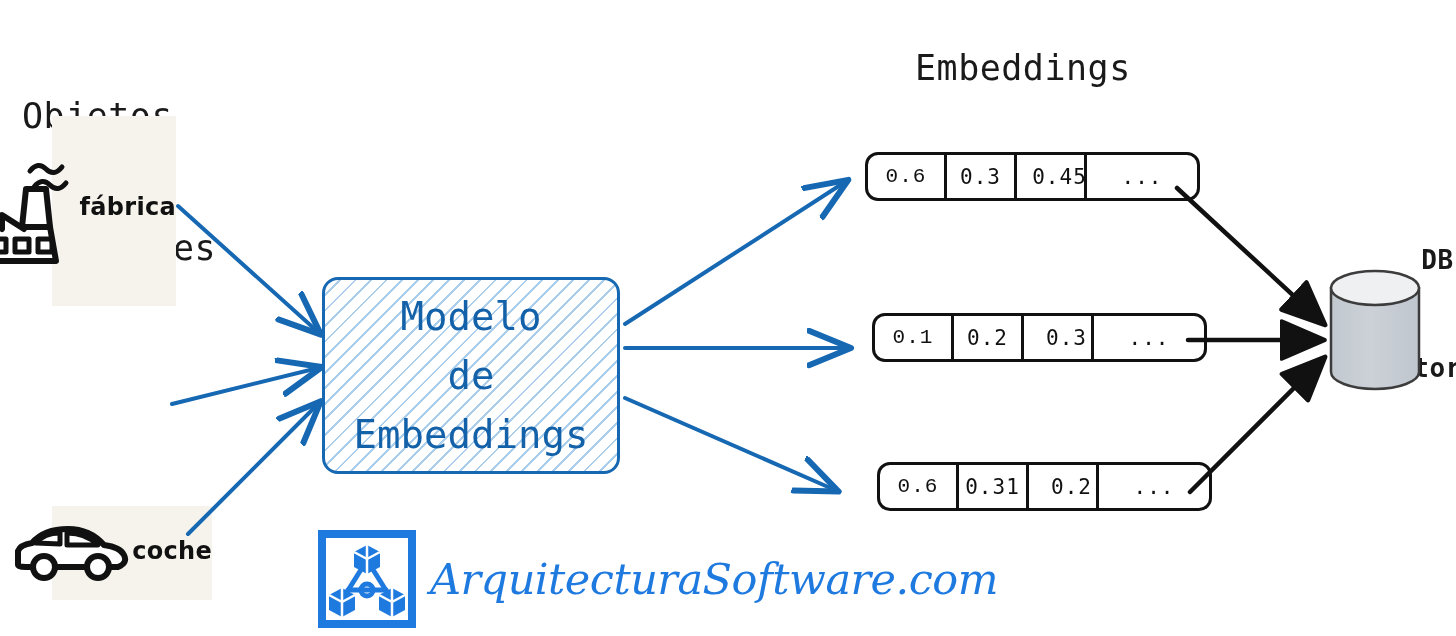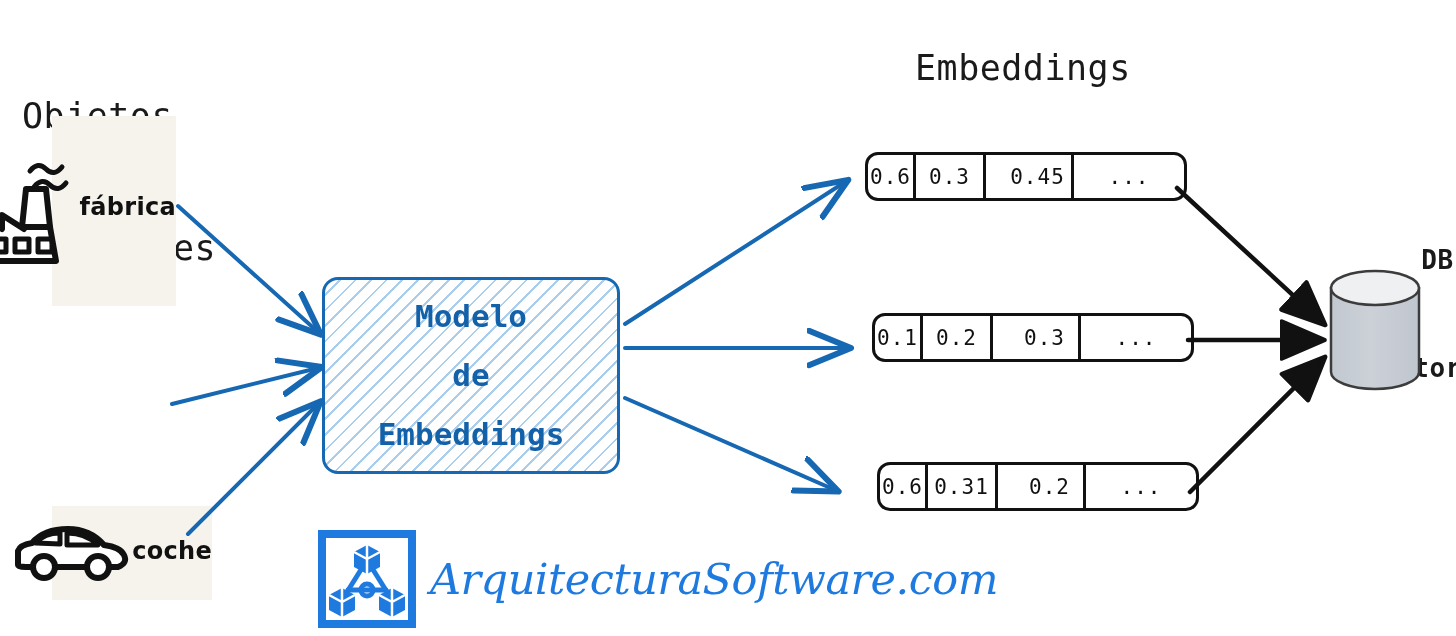--- a/index.html
+++ b/index.html
@@ -85,23 +85,23 @@
     );
     box-sizing: border-box;
     display: flex;
     flex-direction: column;
     align-items: center;
     justify-content: center;
   }
   .model-line {
     font-family: "DejaVu Sans Mono", monospace;
     color: #1361a8;
-    font-size: 31px;
+    font-size: 39px;
     line-height: 59px;
-    font-weight: 700;
+    font-weight: 400;
     white-space: pre;
   }
 
   
   .vector-row {
     display: flex;
     border: 3px solid #111111;
     border-radius: 13px;
     background: #ffffff;
     box-sizing: border-box;
@@ -113,23 +113,23 @@
     align-items: center;
     justify-content: center;
     font-family: "DejaVu Sans Mono", monospace;
     font-size: 21px;
     color: #111111;
     border-right: 3px solid #111111;
     box-sizing: border-box;
     letter-spacing: 1px;
   }
   .vector-cell:last-child { border-right: none; }
-  .vector-cell.c0 { width: 48px; }
+  .vector-cell.c0 { width: 79px; font-family: Liberation Mono, monospace; }
   .vector-cell.c1 { width: 70px; }
-  .vector-cell.c2 { width: 88px; padding-left: 18px; }
+  .vector-cell.c2 { width: 70px; padding-left: 18px; }
   .vector-cell.c3 { width: 110px; }
 
   #vec-0 { left: 865px; top: 152px; }
   #vec-1 { left: 872px; top: 313px; }
   #vec-2 { left: 877px; top: 462px; }
 
   
   #overlay {
     left: 0; top: 0;
     width: 1456px; height: 636px;

